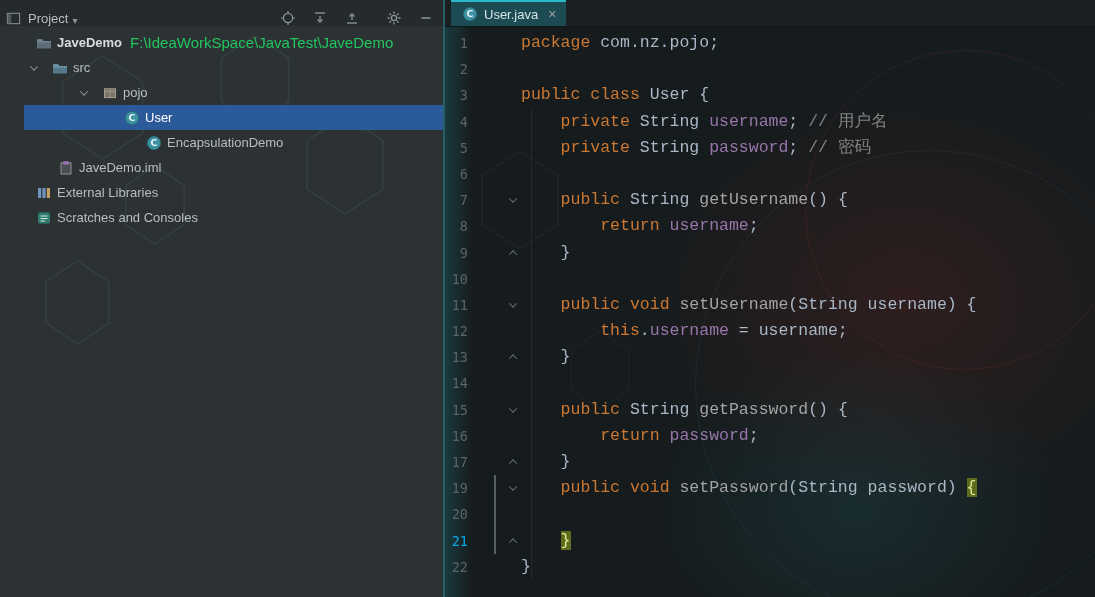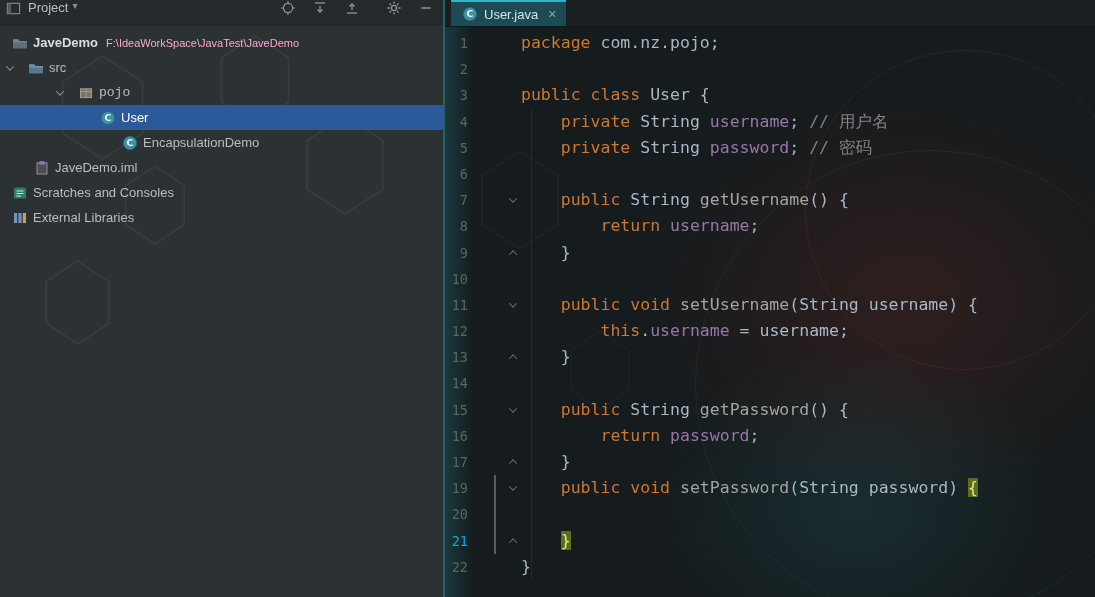--- a/index.html
+++ b/index.html
@@ -3,44 +3,44 @@
 <meta charset="utf-8">
 <style>
   * { box-sizing: border-box; margin: 0; padding: 0; }
   html,body { width:1095px; height:597px; overflow:hidden; background:#161b1d;
               font-family:"Liberation Sans","DejaVu Sans",sans-serif; }
   .ide { display:flex; width:1095px; height:597px; }
 
   
   .panel { position:relative; width:445px; flex:0 0 445px; background:#2c3234;
            border-right:2px solid rgba(32,150,160,.45); overflow:hidden; }
-  .panel-header { position:relative; z-index:2; height:26px; display:flex; align-items:flex-start;
+  .panel-header { position:relative; z-index:2; height:26px; display:flex; align-items:flex-end;
                   padding:0 8px 0 4px; background:rgba(0,0,0,.14); color:#b9bfc1; font-size:13px; }
   .ptitle { margin-left:6px; }
   .pcaret { margin-left:4px; color:#8b9294; font-size:10px; }
   .hspacer { flex:1; }
   .hicon { width:18px; height:16px; display:flex; align-items:center; justify-content:center;
            margin-left:14px; opacity:.9; cursor:pointer; }
   .hicon.first { margin-left:0; }
   .hicon.gap { margin-left:24px; }
   .hicon svg { display:block; }
 
-  .tree { position:relative; z-index:2; padding-top:4px; }
+  .tree { position:relative; z-index:2; padding-top:4px;margin-left:24px; }
   .tree-row { height:25px; display:flex; align-items:center; color:#b8bec0; font-size:13px;
               white-space:nowrap; cursor:pointer; }
   .tree-row.selected { background:#2b5a9b; color:#ffffff; }
   .chev-slot { flex:0 0 23px; display:flex; align-items:center; padding-left:3px; }
   .chev { display:inline-block; width:6px; height:6px;
           border-right:1.6px solid #8f9698; border-bottom:1.6px solid #8f9698;
           transform:rotate(45deg) translate(-1px,-1px); }
   .ticon { flex:0 0 17px; width:17px; height:16px; margin-right:5px; display:flex;
            align-items:center; justify-content:center; }
   .ticon svg { display:block; }
   .tlabel.bold { font-weight:bold; color:#d8dddf; }
-  .tpath { margin-left:8px; color:#f9a8d4; font-size:11px; }
+  .tpath { margin-left:8px; color:#22c55e; font-size:15px; }
 
   
   .editor { position:relative; flex:1; background:#161b1d; overflow:hidden; }
   .tab-bar { position:relative; z-index:3; height:27px; background:#1a1f21;
              display:flex; align-items:stretch; padding-left:6px;
              border-bottom:1px solid #11181a; }
   .tab { display:flex; align-items:center; gap:6px; padding:0 10px; background:#1d4b53;
          border-top:2px solid #2db8c9; color:#d6e4e6; font-size:13px; cursor:pointer; }
   .tab .ticon { margin-right:0; }
   .tab-close { color:#9aa4a6; font-size:14px; margin-left:4px; cursor:pointer; }
@@ -50,21 +50,21 @@
   .code-line { display:flex; height:26.2px; line-height:26.2px; white-space:pre; }
   .ln { flex:0 0 23px; text-align:right; color:#5d6466; font-size:13.5px; line-height:26.2px; }
   .gbar { flex:0 0 37px; position:relative; }
   .gbar.show::after { content:""; position:absolute; left:26px; top:0; bottom:0; width:2px;
                       background:#566064; }
   .fold { flex:0 0 16px; display:flex; align-items:center; justify-content:center; }
   .fchev { display:inline-block; width:6px; height:6px;
            border-right:1.5px solid #687173; border-bottom:1.5px solid #687173; }
   .fchev.down { transform:rotate(45deg) translate(-1px,-1px); }
   .fchev.up { transform:rotate(-135deg) translate(-1px,-1px); }
-  .src { color:#a9b7c6; }
+  .src { color:#a9b7c6;font-family:Liberation Mono, monospace; }
   .code-line.active .ln { color:#0ea5e9; }
   .tok-kw { color:#cc7832; }
   .tok-pl { color:#a9b7c6; }
   .tok-fd { color:#9876aa; }
   .tok-mt { color:#a3a3a3; }
   .tok-cm { color:#828282; }
   .tok-hl { background:#5f6c1d; color:#dce892; }
 
   .indent-guide { position:absolute; z-index:2; left:86px; top:108px; height:472px; width:1px;
                   background:rgba(185,200,205,.08); }
@@ -158,21 +158,21 @@
             <i class="chev"></i>
           </span>
           <span class="ticon">
             <svg viewBox="0 0 16 16" width="16" height="16">
               <path d="M1 4.2h5l1.6 1.8H15v7.5H1z" fill="#56788a"></path>
               <path d="M1 4.2h5l1.6 1.8H15v1.6H1z" fill="#6b93a6"></path>
             </svg>
           </span>
           <span class="tlabel">src</span>
         </div>
-        <div class="tree-row" style="padding-left: 54px; font-family: Liberation Mono, monospace;">
+        <div class="tree-row" style="padding-left: 54px;">
           <span class="chev-slot">
             <i class="chev"></i>
           </span>
           <span class="ticon">
             <svg viewBox="0 0 16 16" width="16" height="16">
               <rect x="2.5" y="3.8" width="11" height="8.8" fill="#7b7367" stroke="#a59d8d" stroke-width="1"></rect>
               <path d="M2.5 6.6h11M8 3.8v9" stroke="#a59d8d" stroke-width="0.8" fill="none"></path>
             </svg>
           </span>
           <span class="tlabel">pojo</span>
@@ -205,35 +205,35 @@
             <svg viewBox="0 0 16 16" width="16" height="16">
               <rect x="3" y="2.8" width="10" height="11.2" fill="#4a4e50" stroke="#8d9193" stroke-width="1"></rect>
               <rect x="5.2" y="1.2" width="5.6" height="3.4" fill="#9873b0"></rect>
             </svg>
           </span>
           <span class="tlabel">JaveDemo.iml</span>
         </div>
         <div class="tree-row" style="padding-left: 11px;">
           <span class="ticon">
             <svg viewBox="0 0 16 16" width="16" height="16">
-              <rect x="2" y="2.5" width="12" height="11" rx="2" fill="#2f7d6e"></rect>
-              <path d="M4.5 6h7M4.5 8.5h7M4.5 11h4.5" stroke="#cfe8e2" stroke-width="1.1" fill="none"></path>
-            </svg>
-          </span>
-          <span class="tlabel">Scratches and Consoles</span>
-        </div>
-        <div class="tree-row" style="padding-left: 11px;">
-          <span class="ticon">
-            <svg viewBox="0 0 16 16" width="16" height="16">
               <rect x="2" y="3" width="3.2" height="10" fill="#6f93bd"></rect>
               <rect x="6.4" y="3" width="3.2" height="10" fill="#6f93bd"></rect>
               <rect x="10.8" y="3" width="3.2" height="10" fill="#c2a15e"></rect>
             </svg>
           </span>
           <span class="tlabel">External Libraries</span>
+        </div>
+        <div class="tree-row" style="padding-left: 11px;">
+          <span class="ticon">
+            <svg viewBox="0 0 16 16" width="16" height="16">
+              <rect x="2" y="2.5" width="12" height="11" rx="2" fill="#2f7d6e"></rect>
+              <path d="M4.5 6h7M4.5 8.5h7M4.5 11h4.5" stroke="#cfe8e2" stroke-width="1.1" fill="none"></path>
+            </svg>
+          </span>
+          <span class="tlabel">Scratches and Consoles</span>
         </div>
       </div>
   </aside>
 
   <main class="editor">
     <div class="decor glow-left"></div>
     <div class="decor ring r1"></div>
     <div class="decor ring r2"></div>
     <div class="decor glow-red"></div>
     <div class="decor glow-teal"></div>

